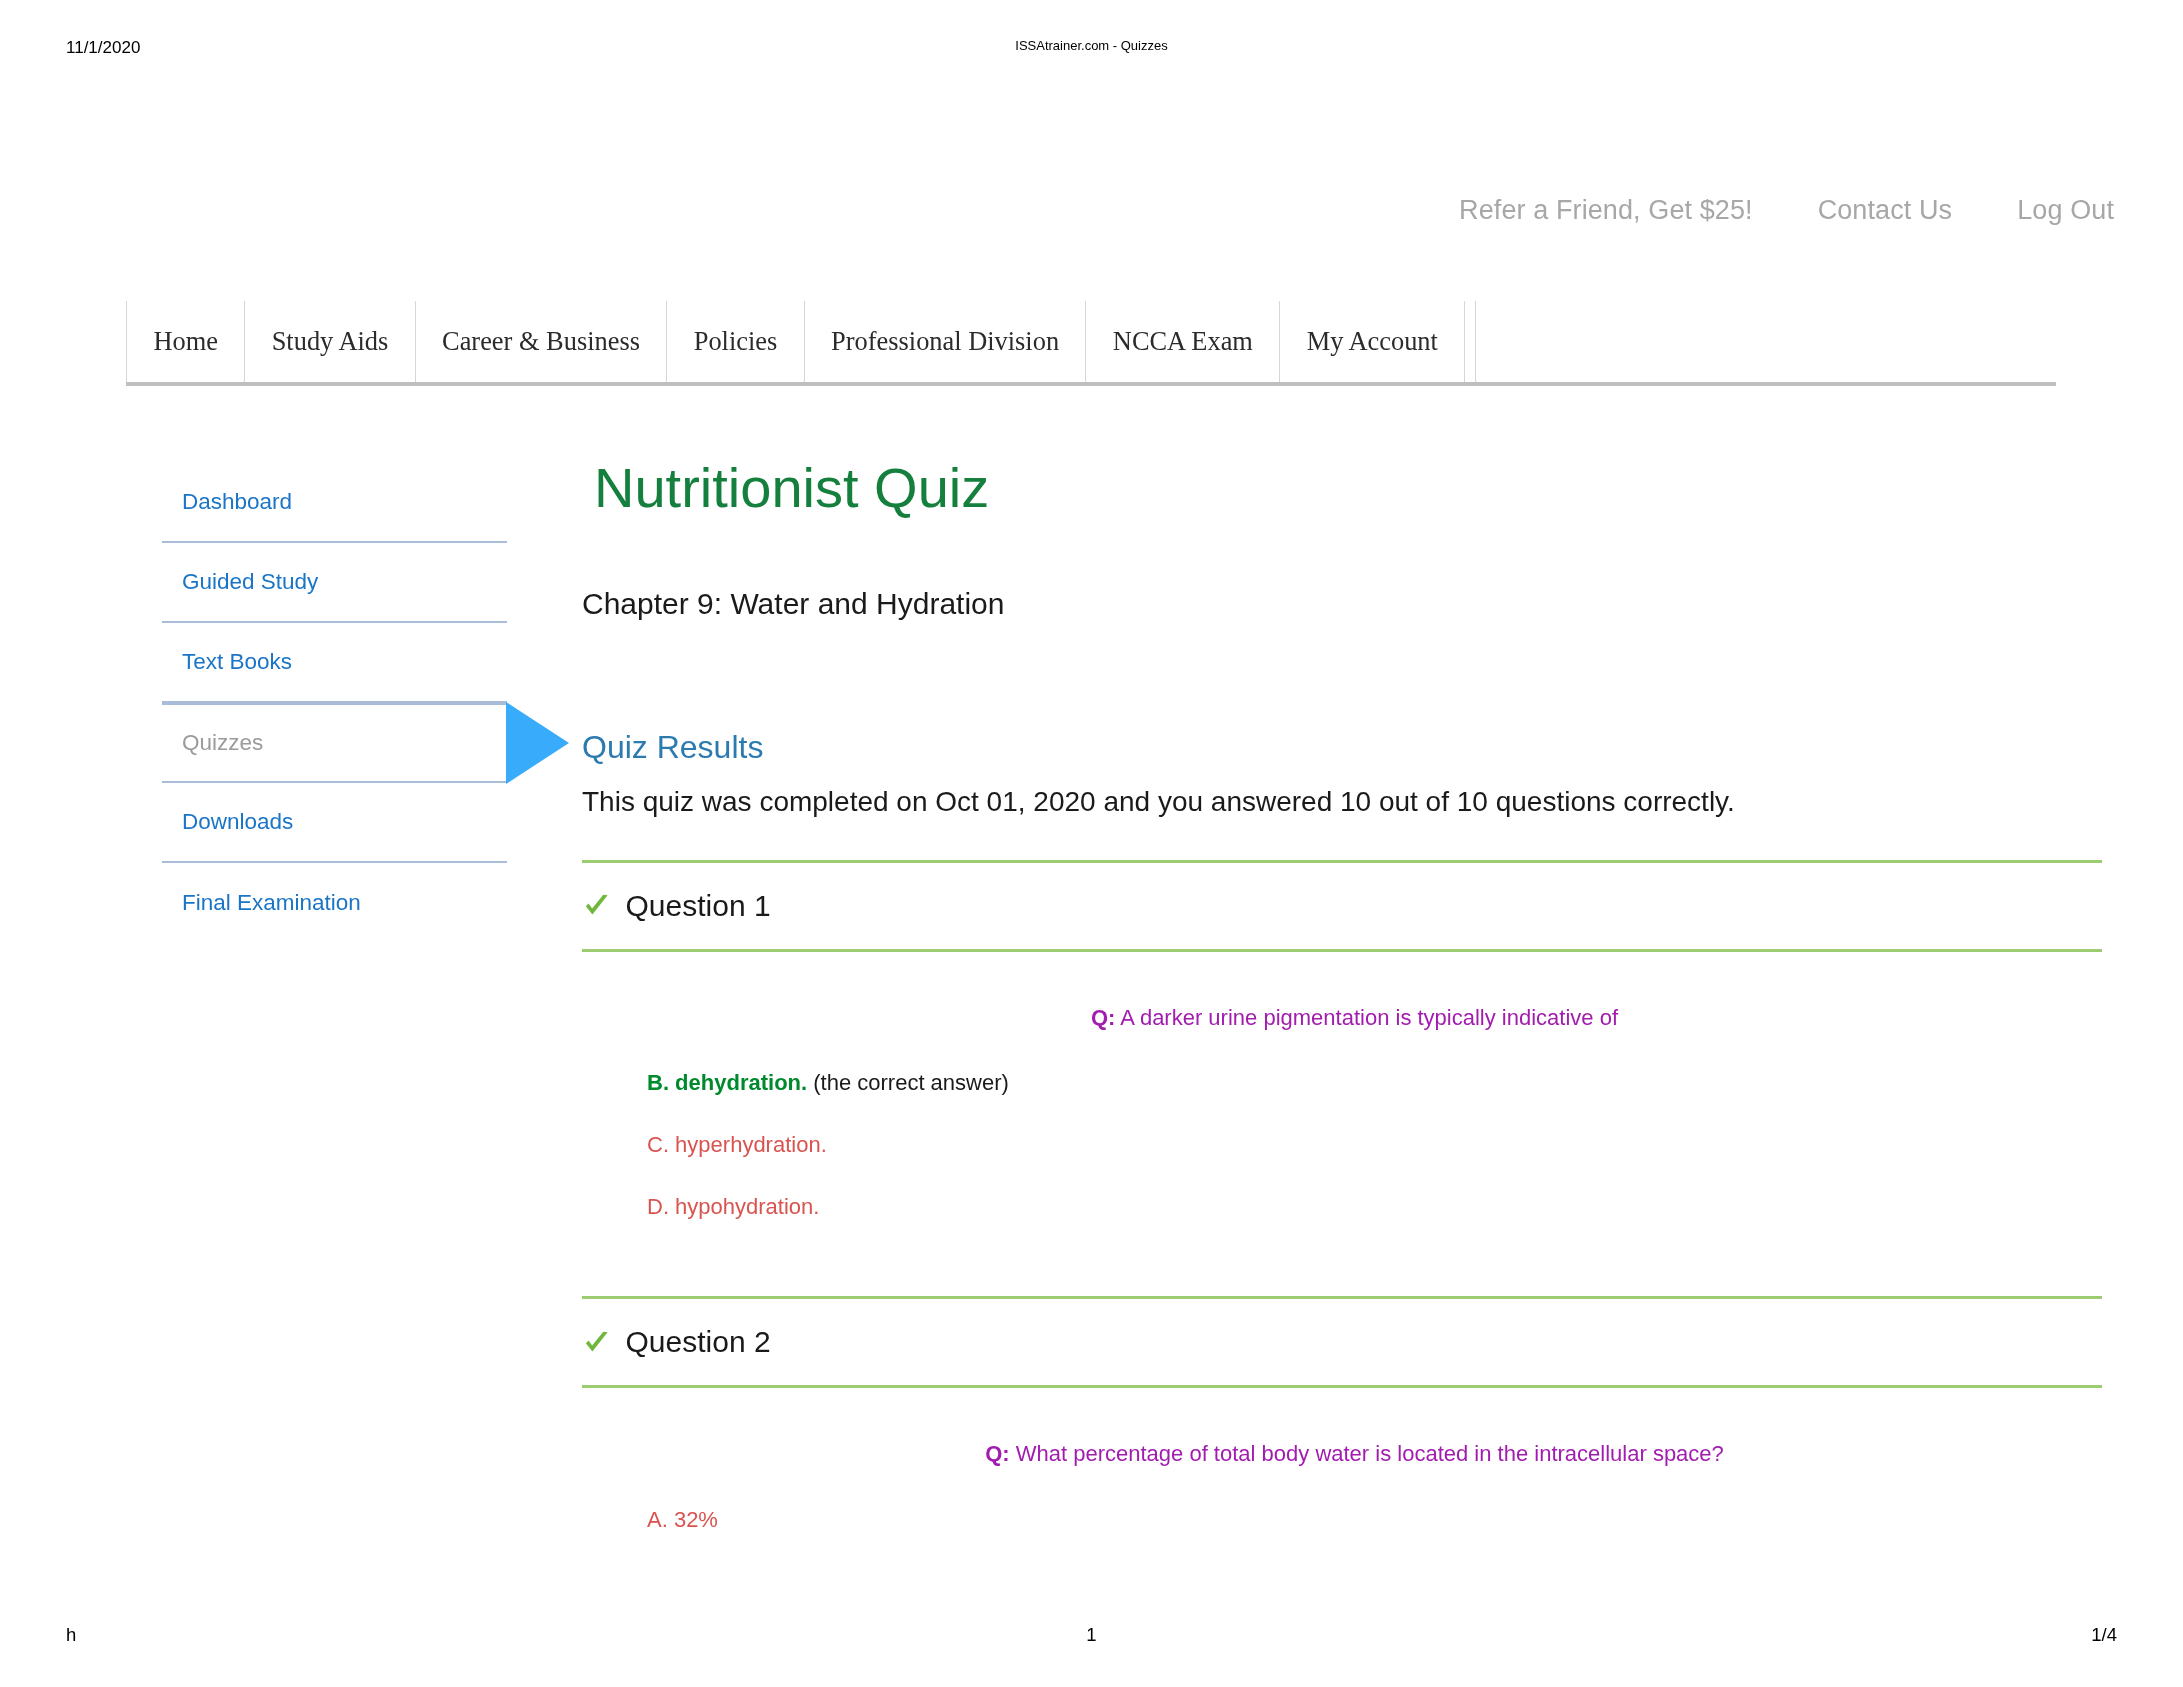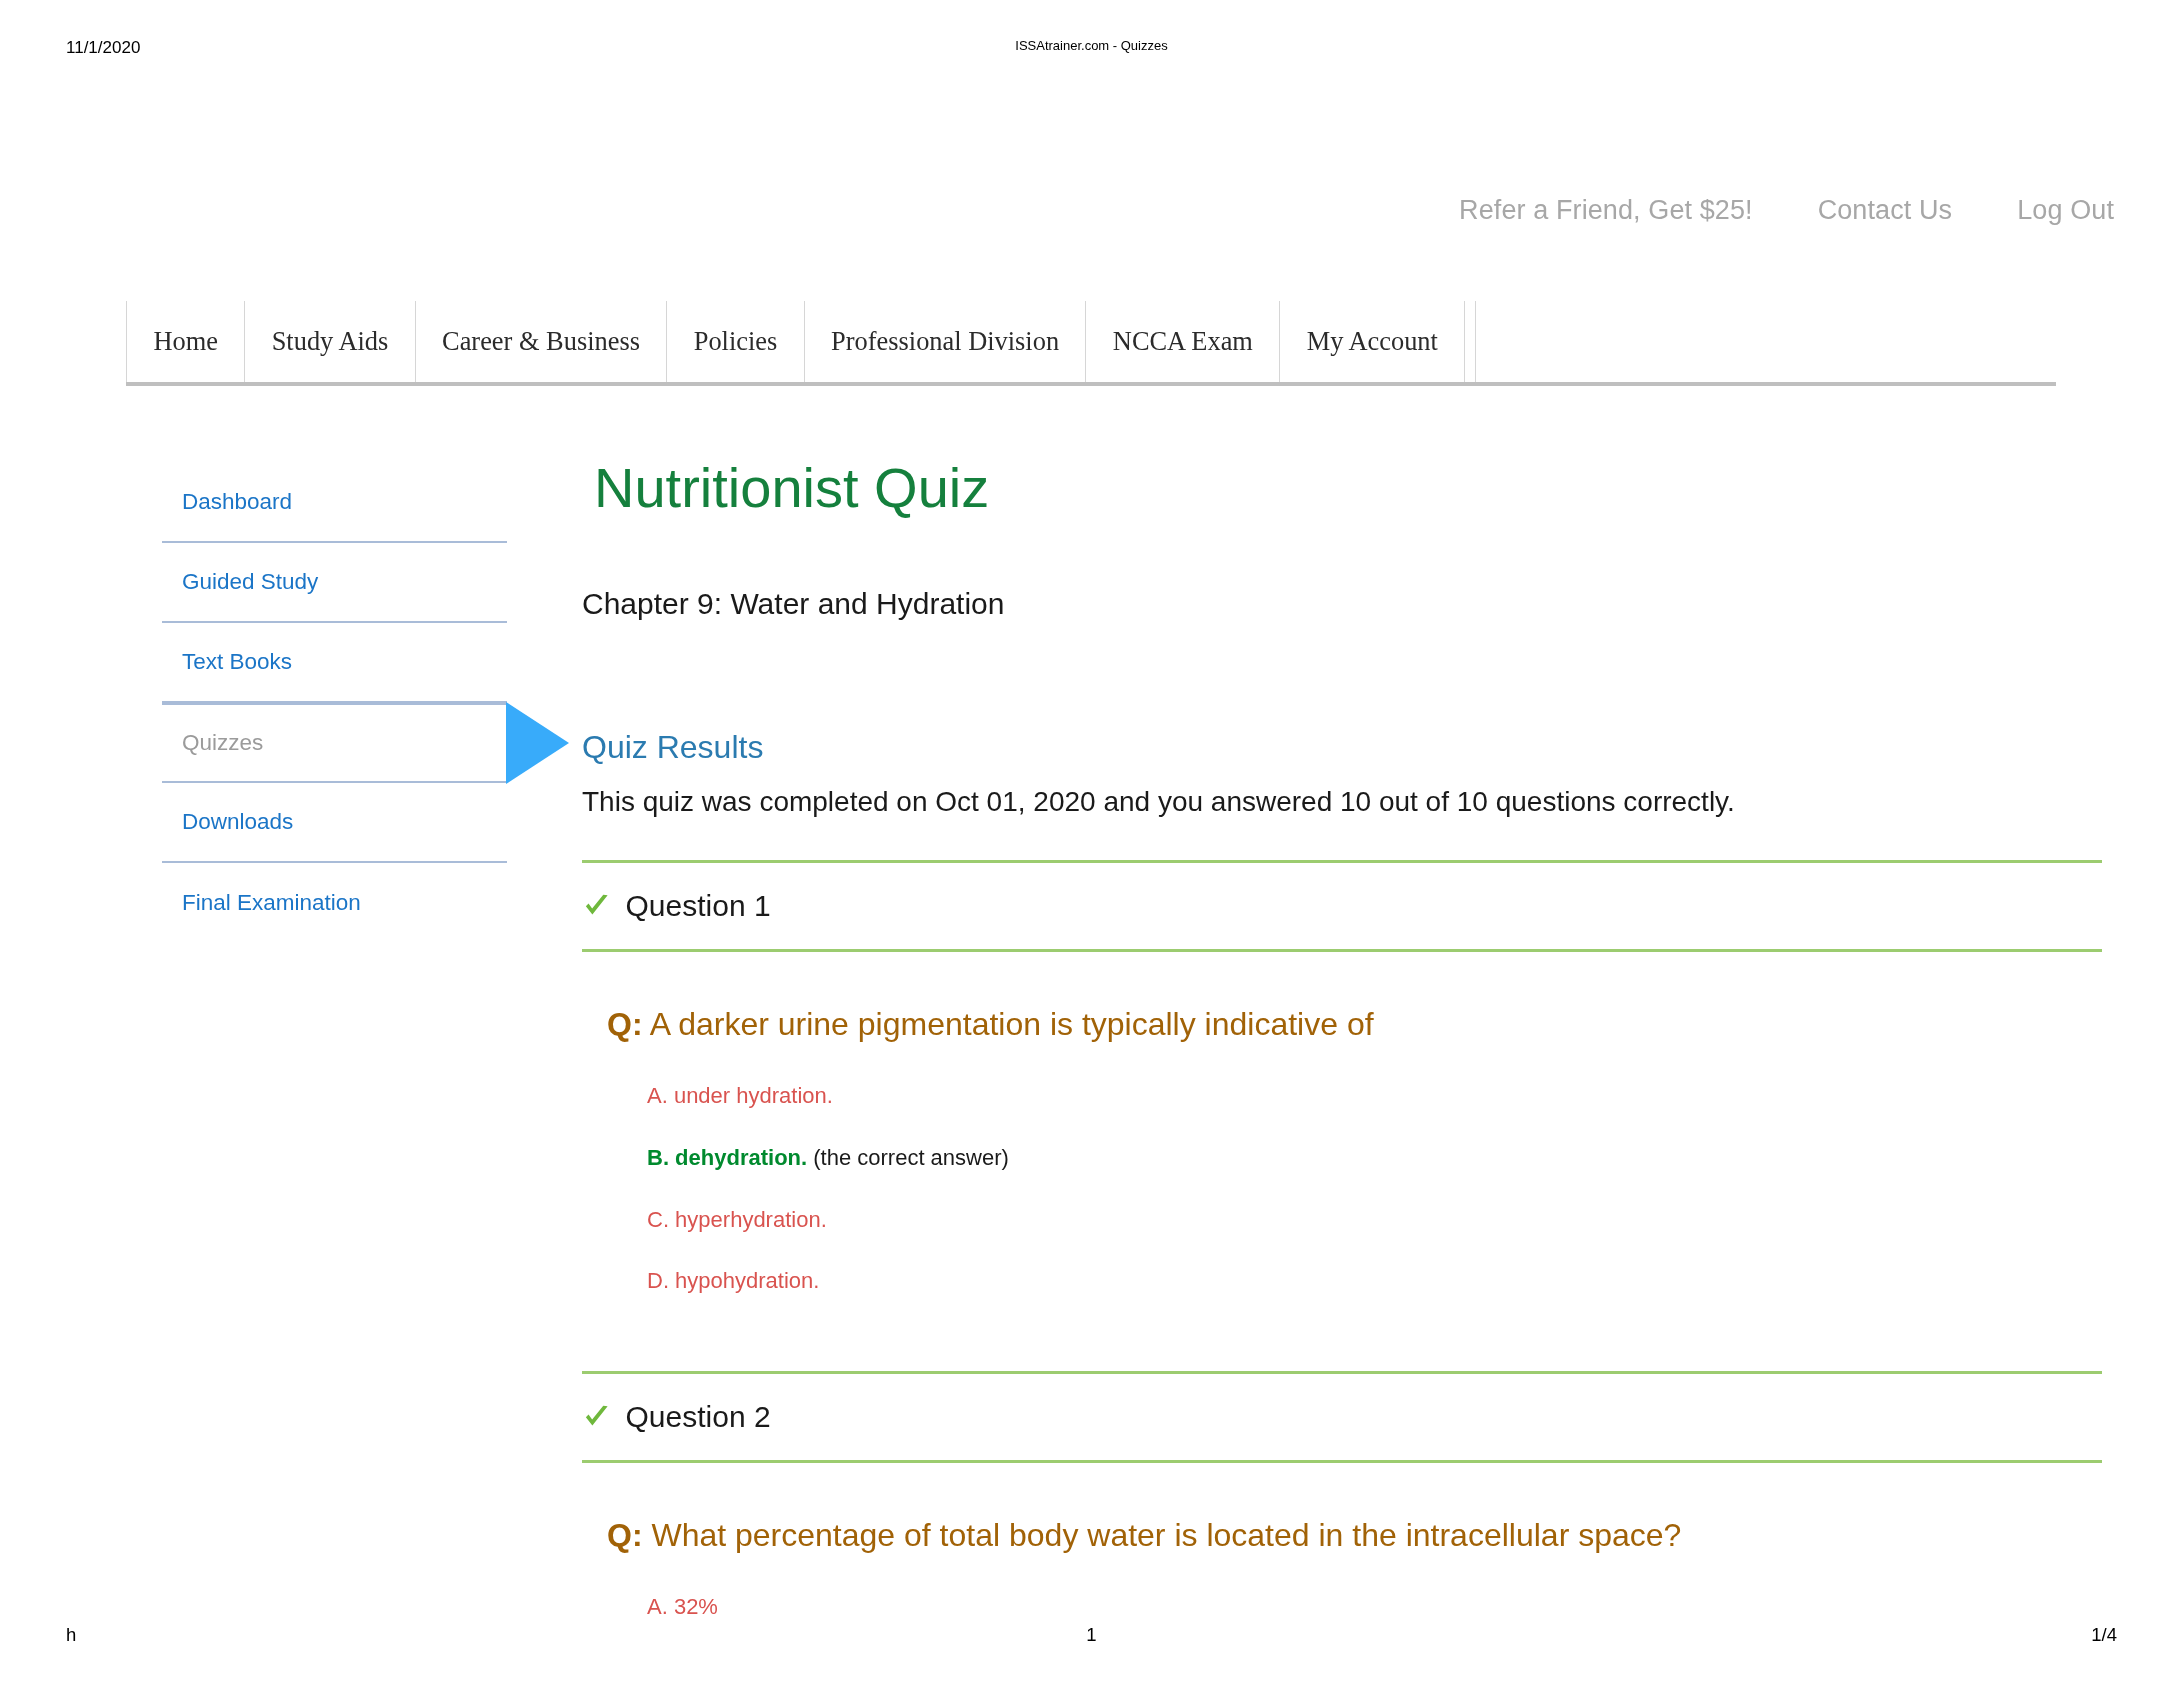--- a/index.html
+++ b/index.html
@@ -180,24 +180,25 @@
     height: 29px;
     flex: 0 0 auto;
     display: block;
   }
   .q-label {
     font-size: 30px;
     color: #1a1a1a;
     white-space: nowrap;
   }
   .q-text {
-    font-size: 32px;
-    color: #a16207;
+    font-size: 22px;
+    color: #a21caf;
     margin: 52px 0 0 25px;
     line-height: 1.3;
+    text-align: center;
   }
   .q-text .q-prefix { font-weight: bold; }
   .answers {
     margin: 37px 0 0 65px;
   }
   .answer {
     font-size: 22px;
     color: #d9534f;
     line-height: 1.3;
     margin-bottom: 33px;
@@ -303,21 +304,20 @@
       <svg class="check-icon" viewBox="0 0 24 24">
         <path d="M3.2 12.6 L8.6 19.4 L21.2 3.6 L17.6 3.2 L8.4 14.4 L5.4 10.4 Z" fill="#6fb83c"></path>
       </svg>
       <span class="q-label">Question 1</span>
     </div>
     <p class="q-text">
       <span class="q-prefix">Q:</span>
       <span>A darker urine pigmentation is typically indicative of</span>
     </p>
     <div class="answers">
-      <div class="answer">A. under hydration.</div>
       <div class="answer correct">
         <span>B. dehydration.</span>
         <span class="correct-note">(the correct answer)</span>
       </div>
       <div class="answer">C. hyperhydration.</div>
       <div class="answer">D. hypohydration.</div>
     </div>
     <div class="q-bottom-space"></div>
   </section>
 

